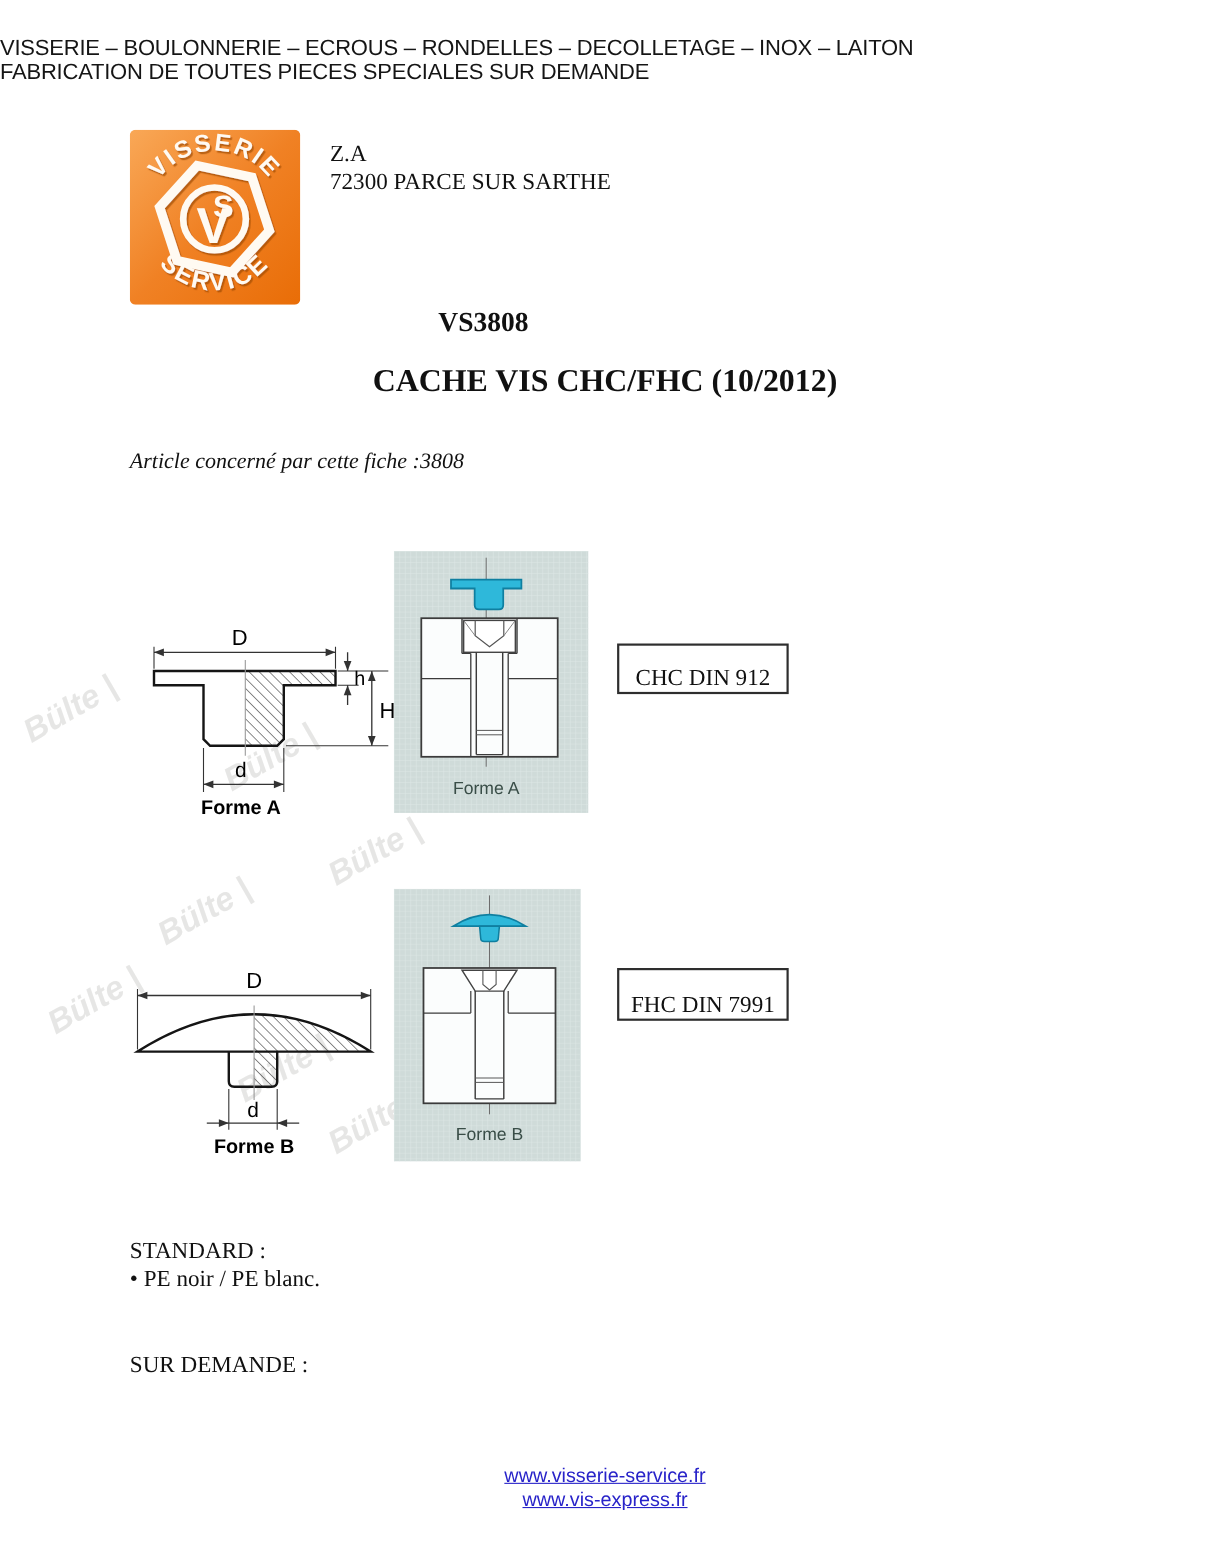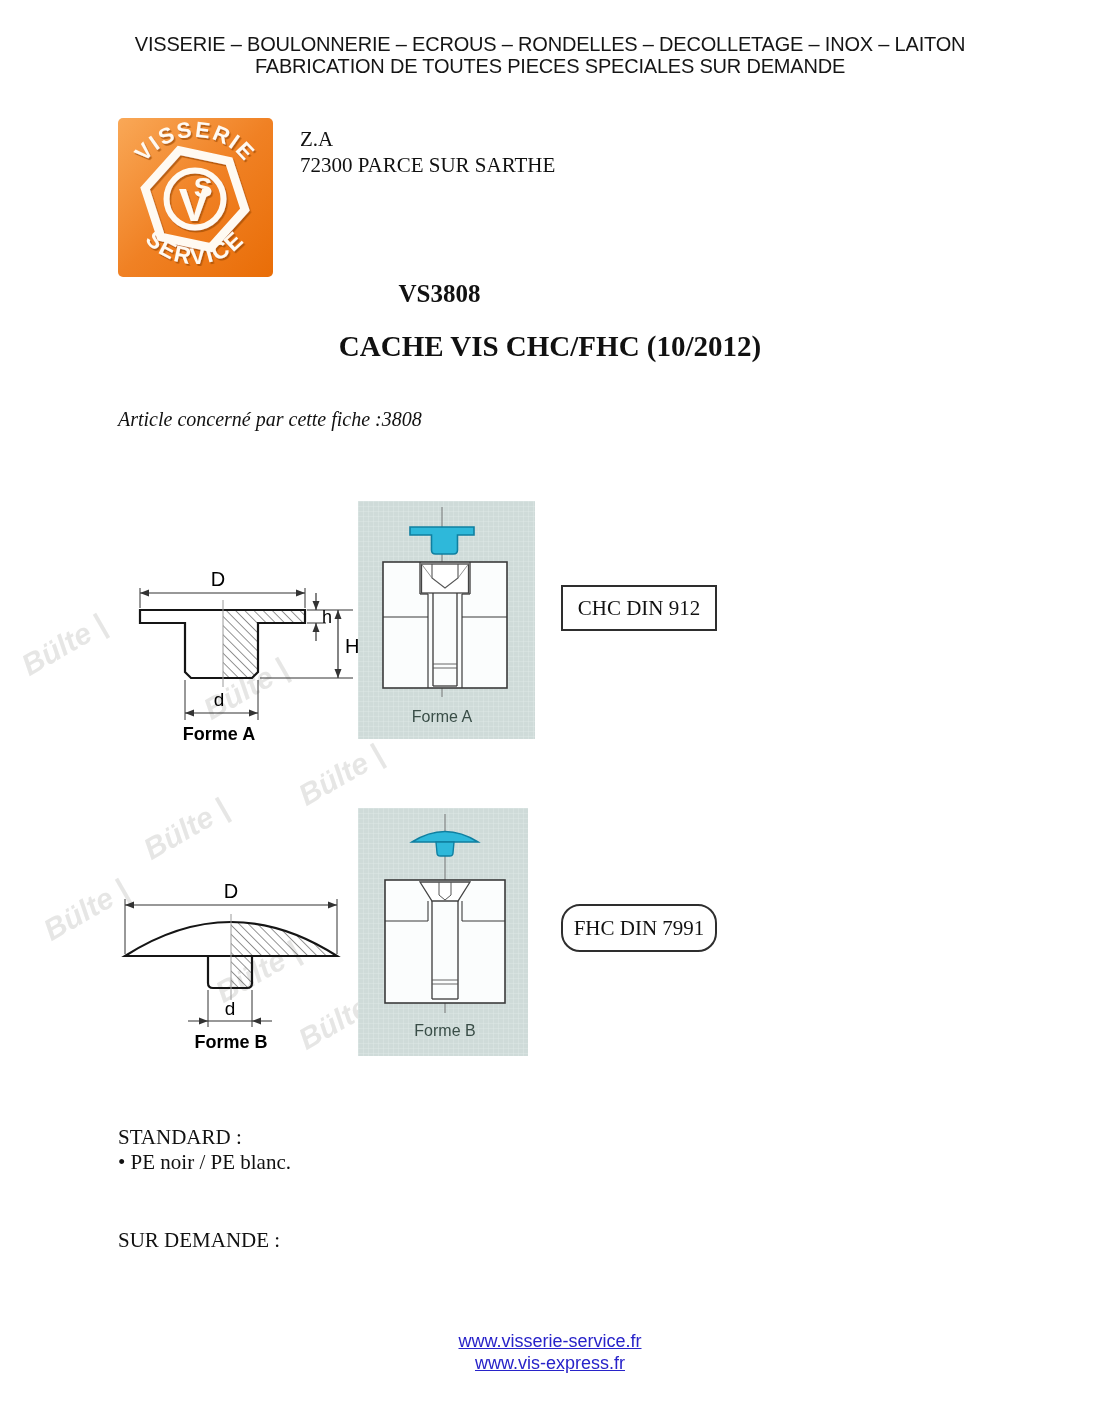--- a/index.html
+++ b/index.html
@@ -3,41 +3,41 @@
 <meta charset="utf-8">
 <style>
   * { margin:0; padding:0; box-sizing:border-box; }
   html,body { background:#888; }
   .page {
     position:relative; width:1100px; height:1422px; margin:0 auto;
     background:#ffffff; overflow:hidden;
     font-family:"Liberation Serif", serif; color:#111;
   }
   
-  .header { position:absolute; left:0; top:33px; width:1100px; text-align:center;
+  .header { position:absolute; left:0; top:33px; width:1100px; 
     font-family:"Liberation Sans", sans-serif; font-size:20px; line-height:22px;
     letter-spacing:-0.2px; color:#151515; }
   
   .logo { position:absolute; left:118px; top:118px; width:155px; height:159px; }
   
   .address { position:absolute; left:300px; top:126px; font-size:21px; line-height:26px; }
   
   .ref-title { position:absolute; left:0; top:280px; width:879px; text-align:center;
     font-size:25px; font-weight:bold; }
   .main-title { position:absolute; left:0; top:330px; width:1100px; text-align:center;
     font-size:29px; font-weight:bold; }
   .article-note { position:absolute; left:118px; top:408px; font-size:20px; font-style:italic; }
   
   .wm { position:absolute; font-family:"Liberation Sans", sans-serif; font-weight:bold;
     font-style:italic; font-size:30px; color:#d7d7d5; opacity:0.6; white-space:nowrap;
     z-index:0; }
   .abs { position:absolute; z-index:1; }
   
   .din-box { position:absolute; z-index:1; width:156px; height:46px; border:2px solid #2e2e2e;
-    display:flex; align-items:center; justify-content:center; font-size:21px; background:#fff; }
+    display:flex; align-items:flex-end; justify-content:center; font-size:21px; background:#fff; }
   
   .spec-line { position:absolute; left:118px; font-size:21px; line-height:25px; z-index:1; }
   
   .footer-link { position:absolute; left:0; width:1100px; text-align:center; z-index:1;
     font-family:"Liberation Sans", sans-serif; font-size:18px; }
   .footer-link a { color:#2823c9; text-decoration:underline; }
   svg text { font-family:"Liberation Sans", sans-serif; }
 </style>
 </head>
 <body>
@@ -237,21 +237,21 @@
     <line x1="74" y1="172" x2="100" y2="172" stroke="#555" stroke-width="0.9"></line>
     <line x1="74" y1="176" x2="100" y2="176" stroke="#555" stroke-width="0.9"></line>
     <line x1="27" y1="113" x2="70" y2="113" stroke="#3b3b3b" stroke-width="1.1"></line>
     <line x1="104" y1="113" x2="147" y2="113" stroke="#3b3b3b" stroke-width="1.1"></line>
 
     <path d="M54,34 Q87,13 120,34 Z" stroke="#0f7fa0" stroke-width="1.6" fill="#2eb8da"></path>
     <path d="M78,34 L79,45 Q79,48 82.5,48 H91.5 Q95,48 95,45 L96,34 Z" stroke="#0f7fa0" stroke-width="1.4" fill="#2eb8da"></path>
     <text x="87" y="228" font-size="16" text-anchor="middle" fill="#394d47">Forme B</text>
   </svg>
 
-  <div class="din-box" style="left:561px; top:904px; height:48px;border-radius:19px;">
+  <div class="din-box" style="left:561px; top:880px; height:48px;">
     <span>FHC DIN 7991</span>
   </div>
 
   <div class="spec-line" style="top:1125px;">STANDARD :</div>
   <div class="spec-line" style="top:1150px;">• PE noir / PE blanc.</div>
   <div class="spec-line" style="top:1216px;margin-top:12px;">SUR DEMANDE :</div>
 
   <div class="footer-link" style="top:1331px;">
     <a href="#">www.visserie-service.fr</a>
   </div>

